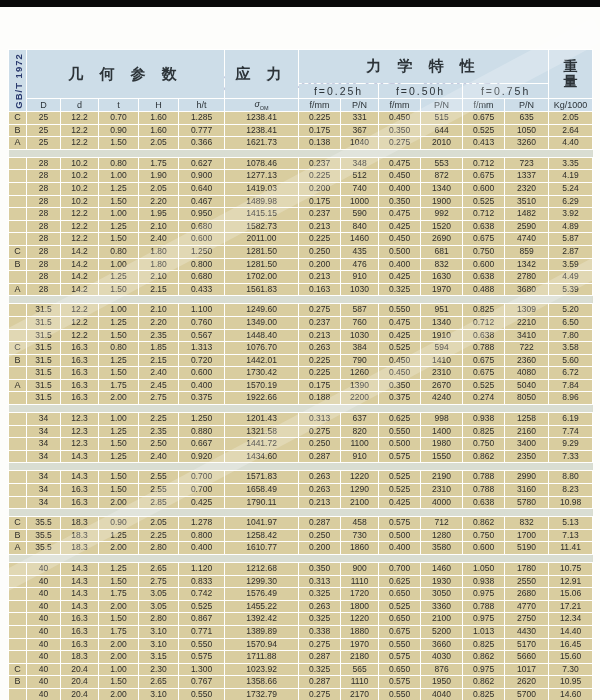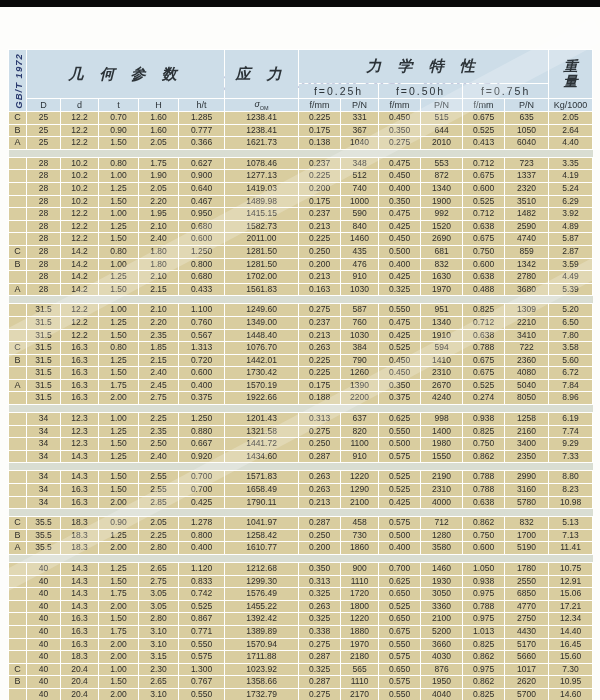--- a/index.html
+++ b/index.html
@@ -6,21 +6,21 @@
   html,body { width:600px; height:700px; overflow:hidden; }
   body { font-family:"Liberation Sans", sans-serif; background:#fdfdfb; position:relative; }
   .topbar { position:absolute; top:0; left:0; width:600px; height:7px; background:var(--topbar,#0a0a0a); }
   .title { position:absolute; top:29px; left:30px; width:560px;
            font-size:19px; font-weight:bold; color:var(--title_color,#1d2c7e); letter-spacing:1px; white-space:nowrap;margin-top:40px; }
   .tablewrap { position:absolute; top:49px; left:8px; width:584px; }
   table { border-collapse:collapse; table-layout:fixed; width:584px; }
   th, td { border:1px solid rgba(255,255,255,0.75); text-align:center; vertical-align:middle;
            color:#2e2d2a; overflow:hidden; white-space:nowrap; }
   thead th { background:var(--header_bg,#cddde8); color:#2c3338; }
-  tr.h1 th { height:34px; font-size:15px; font-weight:bold; letter-spacing:6px;font-style:italic; }
+  tr.h1 th { height:34px; font-size:15px; font-weight:bold; letter-spacing:6px; }
   tr.h2 th { height:15px; font-size:10.5px; font-weight:normal; letter-spacing:2px;margin-left:18px; }
   tr.h3 th { height:13px; font-size:9px; font-weight:normal; letter-spacing:0; }
   th.std { position:relative; }
   .vert { position:absolute; top:50%; left:50%; transform:translate(-50%,-50%) rotate(-90deg);
           white-space:nowrap; font-size:9.5px; letter-spacing:1px; color:#2a3a6e; font-weight:bold; }
   th.weight { letter-spacing:0; }
   th.weight div { line-height:15px; font-size:14px; font-weight:bold; letter-spacing:0; }
   th.sigma { font-style:italic; }
   th.sigma sub { font-size:5.5px; font-style:normal; }
   tbody td { height:11.6px; font-size:8.5px; background:var(--row_bg,#d9cd9f); line-height:11.6px; }
@@ -127,21 +127,21 @@
           <td>12.2</td>
           <td>1.50</td>
           <td>2.05</td>
           <td>0.366</td>
           <td>1621.73</td>
           <td>0.138</td>
           <td>1040</td>
           <td>0.275</td>
           <td>2010</td>
           <td>0.413</td>
-          <td>6040</td>
+          <td>3260</td>
           <td>4.40</td>
         </tr>
         <tr class="sep">
           <td colspan="14"></td>
         </tr>
         <tr>
           <td class="lbl"></td>
           <td>28</td>
           <td>10.2</td>
           <td>0.80</td>
@@ -657,21 +657,21 @@
           <td>14.3</td>
           <td>1.75</td>
           <td>3.05</td>
           <td>0.742</td>
           <td>1576.49</td>
           <td>0.325</td>
           <td>1720</td>
           <td>0.650</td>
           <td>3050</td>
           <td>0.975</td>
-          <td>6850</td>
+          <td>2680</td>
           <td>15.06</td>
         </tr>
         <tr>
           <td class="lbl"></td>
           <td>40</td>
           <td>14.3</td>
           <td>2.00</td>
           <td>3.05</td>
           <td>0.525</td>
           <td>1455.22</td>

